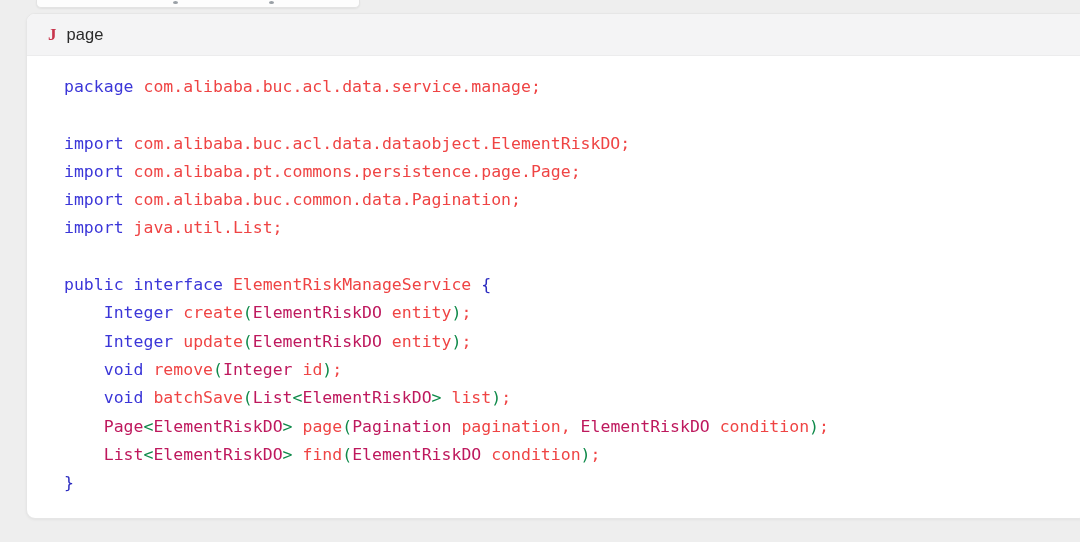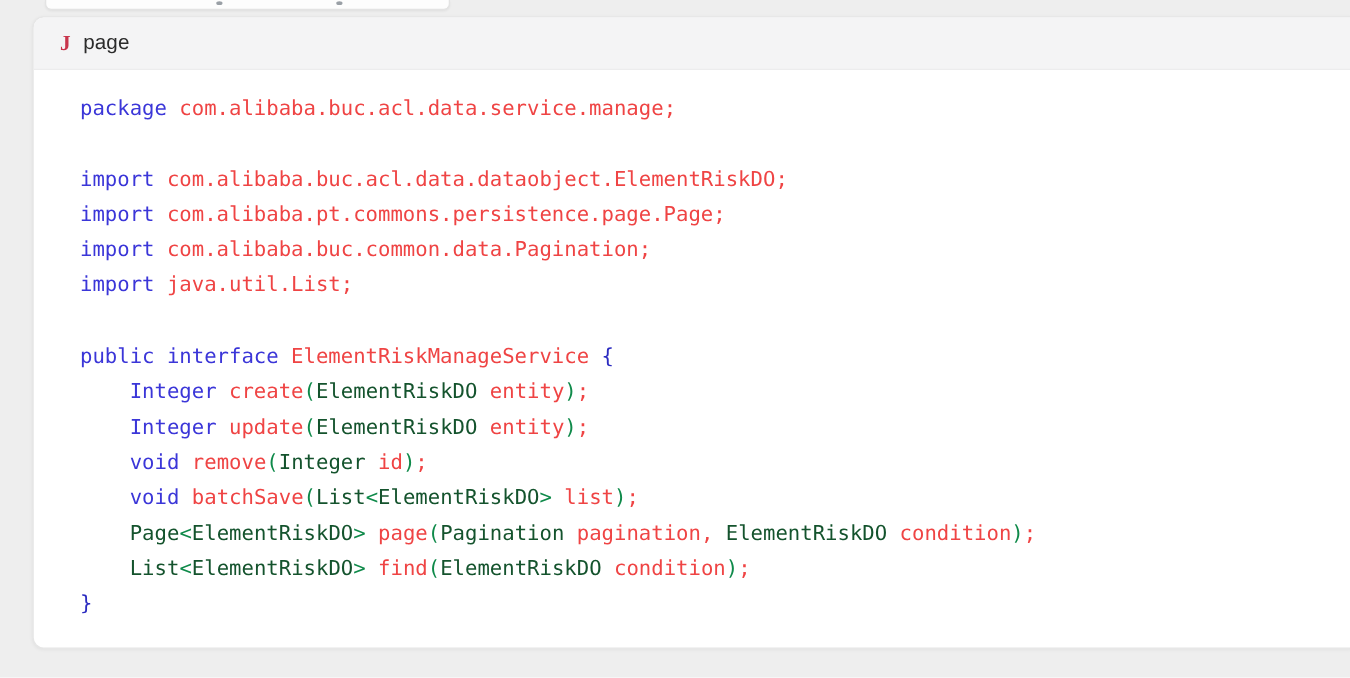--- a/index.html
+++ b/index.html
@@ -92,21 +92,21 @@
     white-space: pre;
     color: #1b1b1b;
   }
   .code-line {
     padding-left: 37px;
     min-height: 28.3px;
   }
 
   
   .tok-kw   { color: #3b36d8; }   
-  .tok-type { color: #14532d; }   
+  .tok-type { color: #be185d; }   
   .tok-punct{ color: #0f8a4a; }   
   .tok-plain{ color: #ef4444; }
   .tok-brace{ color: #2b2bc0; }
 </style>
 </head>
 <body>
 
 <div class="top-sliver">
   <span class="dot d1"></span>
   <span class="dot d2"></span>

